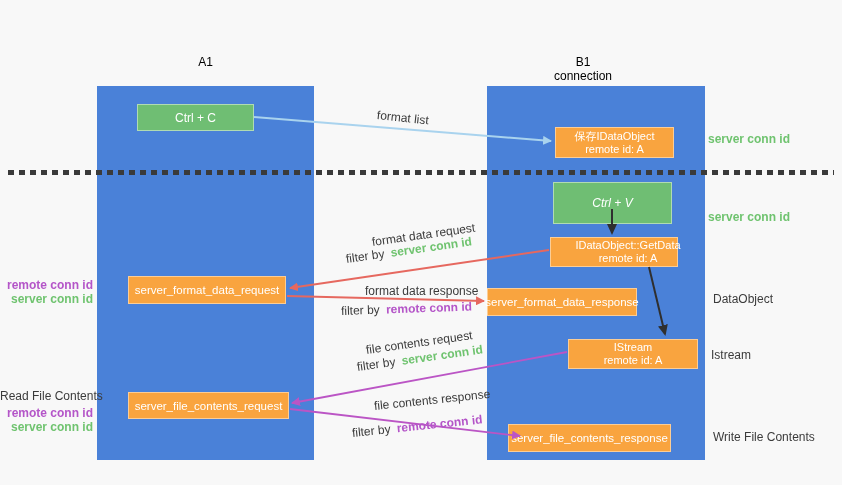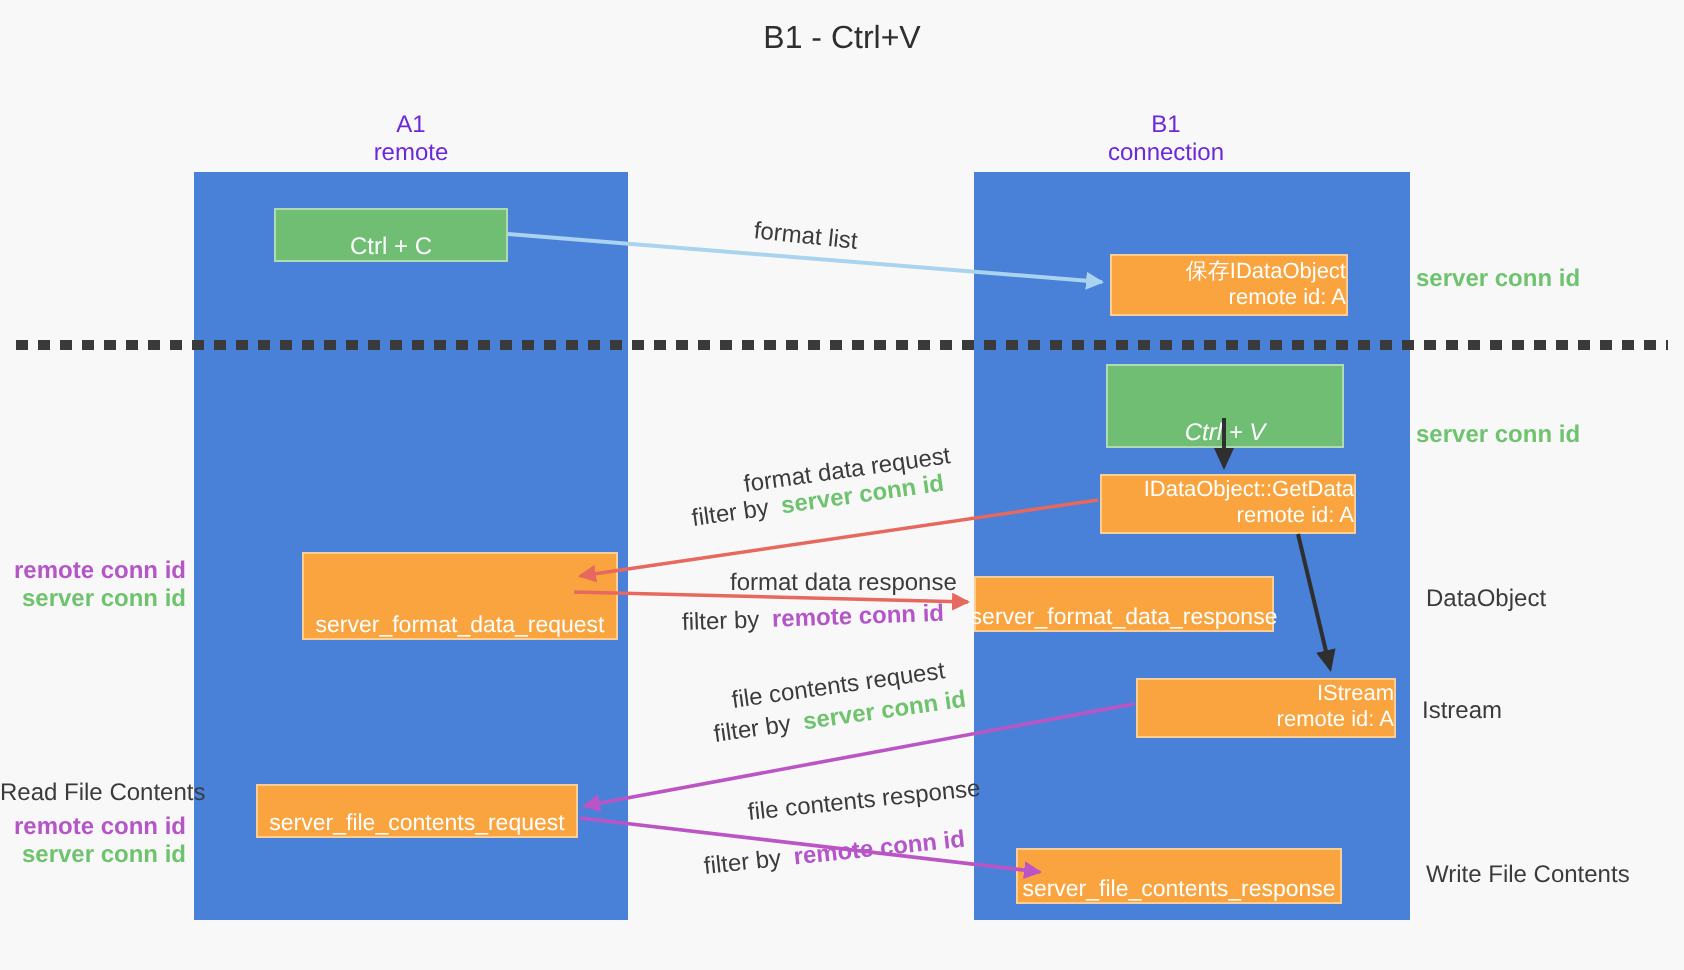--- a/index.html
+++ b/index.html
@@ -3,41 +3,41 @@
 <meta charset="utf-8">
 <style>
   html,body{margin:0;padding:0;background:#f8f8f8;}
   .canvas{position:relative;width:842px;height:485px;background:#f8f8f8;
           font-family:"Liberation Sans",sans-serif;overflow:hidden;}
 
   .title{position:absolute;top:10px;left:0;width:100%;text-align:center;
          font-size:16px;line-height:19px;color:#2f2f2f;z-index:6;}
 
   .col-header{position:absolute;top:55px;text-align:center;font-size:12px;
-              line-height:14px;color:#6d28d9;z-index:6;}
+              line-height:14px;color:#000000;z-index:6;}
   #hdr-a{left:97px;width:217px;}
   #hdr-b{left:474px;width:218px;}
 
   .column{position:absolute;top:86px;height:374px;background:var(--column-blue,#4a81d8);z-index:1;}
   #col-a{left:97px;width:217px;}
   #col-b{left:487px;width:218px;}
 
   .dotted{position:absolute;left:8px;top:170px;width:826px;height:5px;z-index:5;
           background:repeating-linear-gradient(90deg,#3a3a3a 0 6px,transparent 6px 11px);}
 
-  .box{position:absolute;z-index:3;display:flex;align-items:flex-end;justify-content:center;
+  .box{position:absolute;z-index:3;display:flex;align-items:center;justify-content:center;
        color:#fff;text-align:center;box-sizing:border-box;border:1px solid rgba(255,255,255,.45);}
   .box.green{background:var(--box-green,#6fbe73);font-size:12px;}
   .box.orange{background:var(--box-orange,#f9a43f);font-size:11.5px;}
   .box.two{flex-direction:column;font-size:11px;line-height:13px;}
   #box-ctrl-c{left:137px;top:104px;width:117px;height:27px;}
   #box-save{left:555px;top:127px;width:119px;height:31px;}
   #box-ctrl-v{left:553px;top:182px;width:119px;height:42px;font-style:italic;}
   #box-getdata{left:550px;top:237px;width:128px;height:30px;padding-left:28px;}
-  #box-format-req{left:128px;top:276px;width:158px;height:44px;margin-left:23px;}
+  #box-format-req{left:128px;top:276px;width:158px;height:28px;}
   #box-format-resp{left:487px;top:288px;width:150px;height:28px;}
   #box-istream{left:568px;top:339px;width:130px;height:30px;}
   #box-file-req{left:128px;top:392px;width:161px;height:27px;}
   #box-file-resp{left:508px;top:424px;width:163px;height:28px;}
 
   svg.arrows{position:absolute;left:0;top:0;z-index:4;}
   .st-blue{stroke:var(--arrow-blue,#a9d3ee);stroke-width:2;fill:none;}
   .st-black{stroke:var(--arrow-black,#2f2f2f);stroke-width:2;fill:none;}
   .st-red{stroke:var(--arrow-red,#e6685f);stroke-width:1.8;fill:none;}
   .st-purple{stroke:var(--arrow-purple,#bb55c5);stroke-width:1.8;fill:none;}
@@ -75,26 +75,24 @@
   #l-conn-top{left:0;top:278px;width:93px;text-align:right;line-height:14px;}
   #l-read{left:0;top:389px;width:95px;text-align:center;color:var(--text-dark,#3b3b3b);}
   #l-conn-bottom{left:0;top:406px;width:93px;text-align:right;line-height:14px;}
 </style>
 </head>
 <body>
 
 <div class="canvas">
 
   <div class="title">
-    <div>B1 - Ctrl+V</div>
   </div>
 
   <div class="col-header" id="hdr-a">
     <div>A1</div>
-    <div>remote</div>
   </div>
   <div class="col-header" id="hdr-b">
     <div>B1</div>
     <div>connection</div>
   </div>
 
   <div class="column" id="col-a"></div>
   <div class="column" id="col-b"></div>
 
   <svg class="arrows" width="842" height="485">

